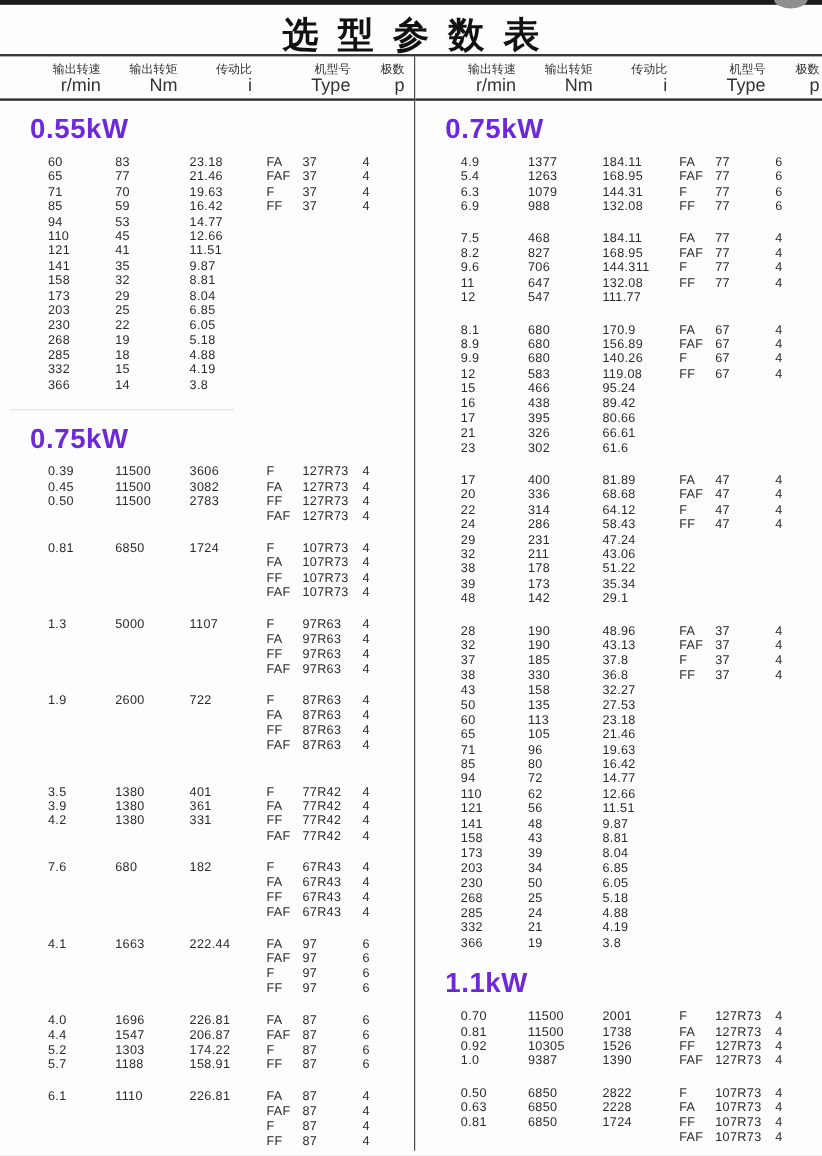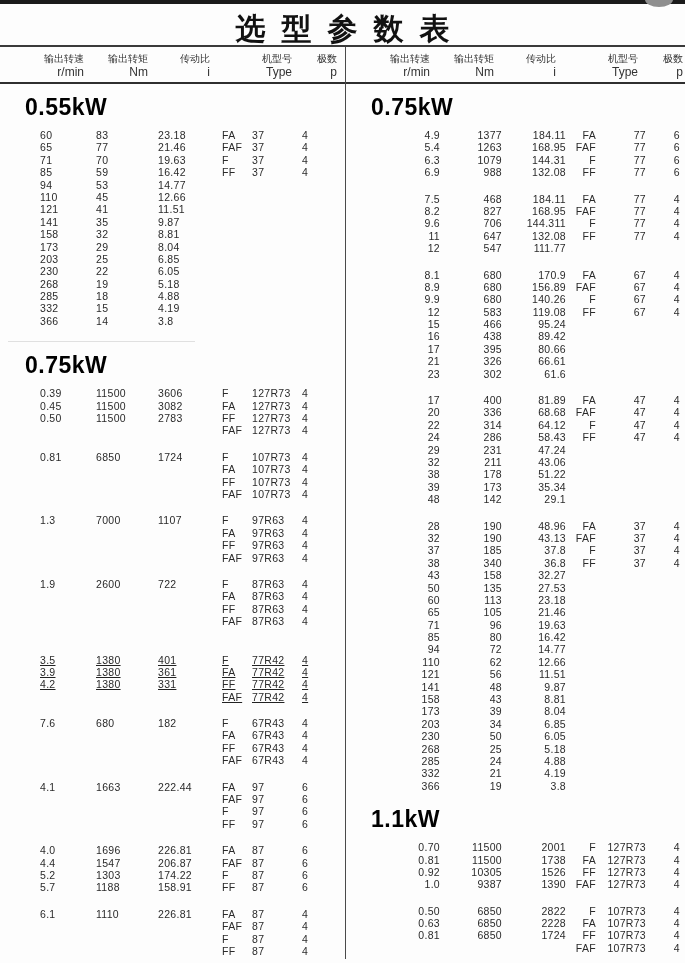--- a/index.html
+++ b/index.html
@@ -24,37 +24,37 @@
   .pane { display:flex; flex-direction:column; }
   .pane-left  { width:345px; }
   .pane-right { width:339px; }
   .vdivider { width:1px; background:#4a4a4a; }
   .pane-header {
     display:grid; grid-template-columns:84px 64px 62px 82px 45px;
     padding-top:5px; height:37px; border-bottom:2px solid #2f2f2f;
   }
   .hcol { text-align:right; }
   .h-zh { font-size:10px; color:#333; line-height:13px; }
-  .h-en { font-size:12px; color:#333; line-height:14px; }
+  .h-en { font-size:15px; color:#333; line-height:14px; }
   .pane-body { flex:1; overflow:hidden; }
   .section-heading {
-    font-size:23px; font-weight:bold; color:#000000;
+    font-size:23px; font-weight:bold; color:#6d28d9;
     padding-left:25px; margin-top:10px; margin-bottom:8px; letter-spacing:0.5px;
   }
   .pane-left .section + .section::before {
     content:""; display:block; height:1px; background:#e0e0e0;
     margin:6px 150px 6px 8px;
   }
   .group { margin-bottom:14px; }
-  .group.extra-gap { margin-top:26px;text-decoration:underline; }
+  .group.extra-gap { margin-top:26px; }
   .row {
     display:grid; grid-template-columns:56px 62px 64px 30px 50px 34px;
     padding-left:40px; line-height:12.4px; height:12.4px;
   }
-  .pane-right .row { padding-left:38px;text-align:right; }
+  .pane-right .row { padding-left:38px; }
   .cell { font-size:10.5px; color:#2a2a2a; letter-spacing:0.3px; white-space:nowrap; }
 </style>
 </head>
 <body>
 
 <div class="page">
   <div class="top-bar"></div>
   <div class="corner-graphic"></div>
   <div class="title">选型参数表</div>
   <div class="title-rule"></div>
@@ -283,21 +283,21 @@
                 <span class="cell"></span>
                 <span class="cell"></span>
                 <span class="cell">FAF</span>
                 <span class="cell">107R73</span>
                 <span class="cell">4</span>
               </div>
             </div>
             <div class="group">
               <div class="row">
                 <span class="cell">1.3</span>
-                <span class="cell">7000</span>
+                <span class="cell">5000</span>
                 <span class="cell">1107</span>
                 <span class="cell">F</span>
                 <span class="cell">97R63</span>
                 <span class="cell">4</span>
               </div>
               <div class="row">
                 <span class="cell"></span>
                 <span class="cell"></span>
                 <span class="cell"></span>
                 <span class="cell">FA</span>
@@ -801,21 +801,21 @@
               <div class="row">
                 <span class="cell">37</span>
                 <span class="cell">185</span>
                 <span class="cell">37.8</span>
                 <span class="cell">F</span>
                 <span class="cell">37</span>
                 <span class="cell">4</span>
               </div>
               <div class="row">
                 <span class="cell">38</span>
-                <span class="cell">340</span>
+                <span class="cell">330</span>
                 <span class="cell">36.8</span>
                 <span class="cell">FF</span>
                 <span class="cell">37</span>
                 <span class="cell">4</span>
               </div>
               <div class="row">
                 <span class="cell">43</span>
                 <span class="cell">158</span>
                 <span class="cell">32.27</span>
                 <span class="cell"></span>

